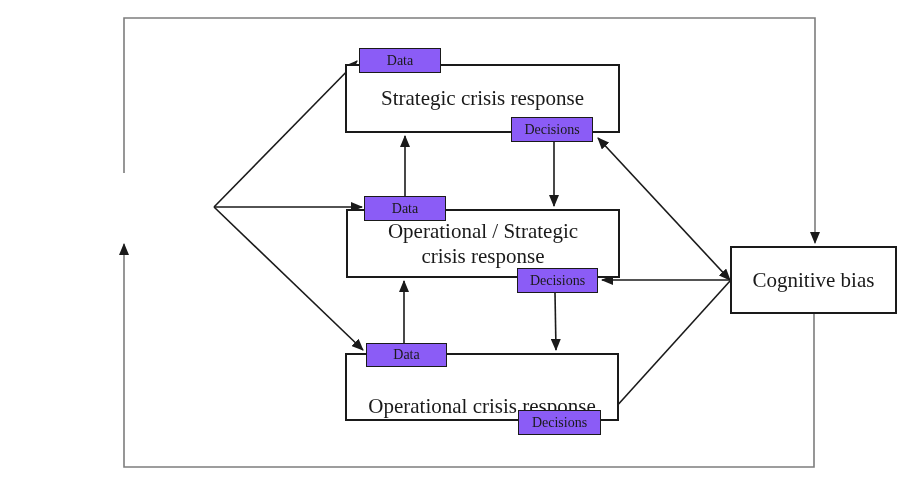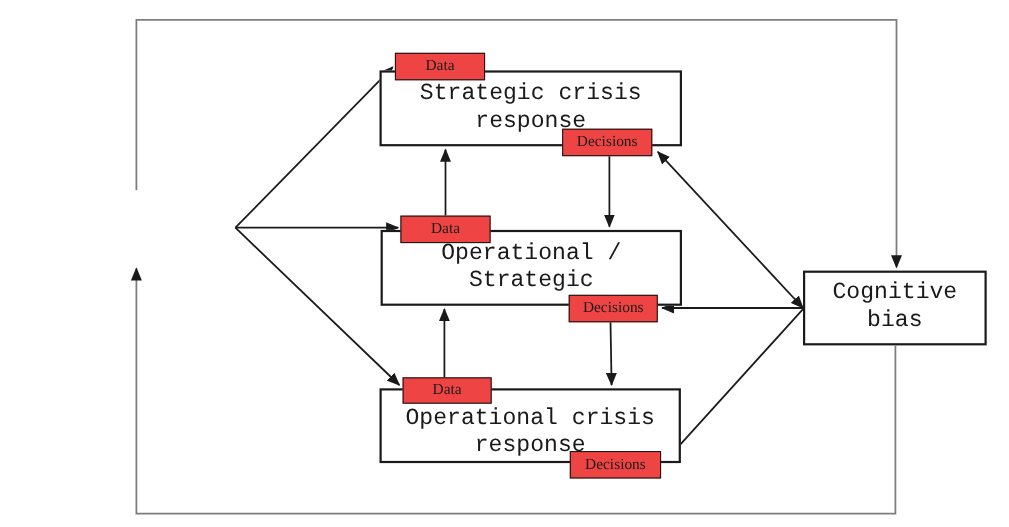--- a/index.html
+++ b/index.html
@@ -6,23 +6,23 @@
   .canvas{
     position:relative;width:917px;height:479px;background:#ffffff;
     font-family:"Liberation Serif","DejaVu Serif",serif;color:#1a1a1a;overflow:hidden;
   }
   .wires{position:absolute;left:0;top:0;width:917px;height:479px;}
   .node{
     position:absolute;background:#ffffff;border:2px solid #1a1a1a;
     display:flex;align-items:center;justify-content:center;text-align:center;
     box-sizing:border-box;line-height:1.18;
   }
-  .big{font-size:21px;font-family:Liberation Mono, monospace;}
+  .big{font-size:21px;}
   .tag{
-    position:absolute;background:#ef4444;border:1.5px solid #1a1a1a;
+    position:absolute;background:#8b5cf6;border:1.5px solid #1a1a1a;
     display:flex;align-items:center;justify-content:center;text-align:center;
     box-sizing:border-box;font-size:14px;
   }
   .col{display:flex;flex-direction:column;align-items:center;justify-content:center;}
 </style>
 </head>
 <body>
 
 <div class="canvas">
 
@@ -58,20 +58,21 @@
   <div class="node big" style="left:730px;top:246px;width:167px;height:68px;align-items:center;">
     <span>Cognitive bias</span>
   </div>
 
   <div class="node big" style="left:345px;top:64px;width:275px;height:69px;">
     <span>Strategic crisis response</span>
   </div>
 
   <div class="node big col" style="left:346px;top:209px;width:274px;height:69px;">
     <span>Operational / Strategic</span>
+    <span>crisis response</span>
   </div>
 
   <div class="node big" style="left:345px;top:353px;width:274px;height:68px;align-items:flex-end;">
     <span>Operational crisis response</span>
   </div>
 
   <div class="tag" style="left:359px;top:48px;width:82px;height:25px;">
     <span>Data</span>
   </div>
   <div class="tag" style="left:364px;top:196px;width:82px;height:25px;">

